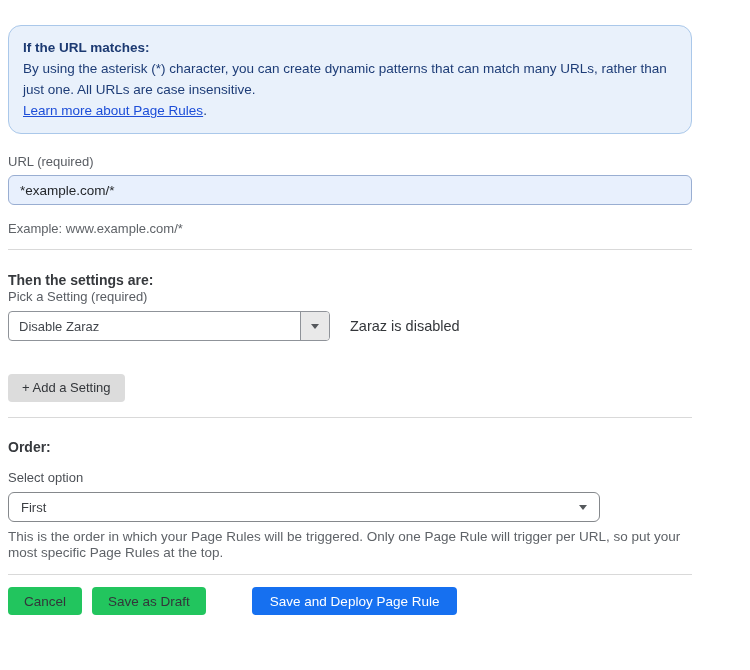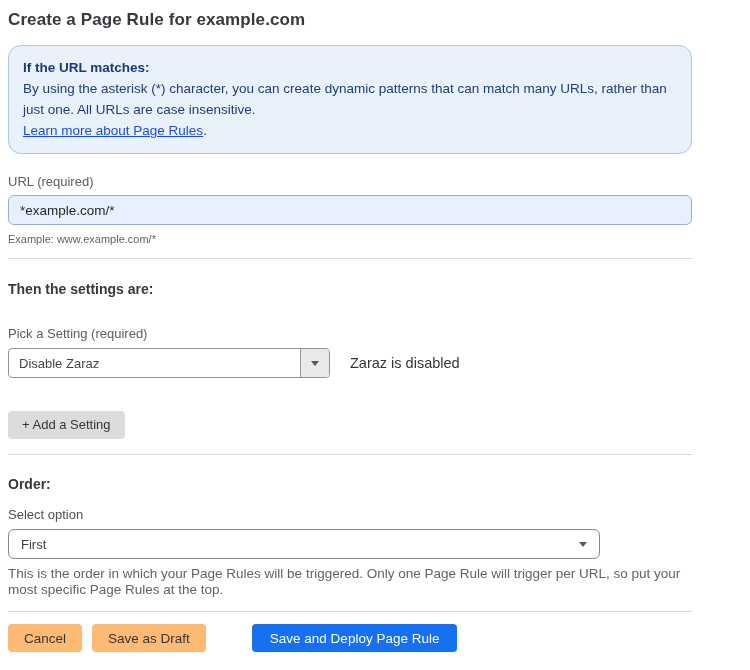--- a/index.html
+++ b/index.html
@@ -44,21 +44,21 @@
     margin-top: 6px;
     width: 684px; height: 30px;
     background: #e8f0fd;
     border: 1px solid #99aed2;
     border-radius: 6px;
     padding: 0 11px;
     font-family: "Liberation Sans", sans-serif;
     font-size: 13.5px; color: #24272b;
     outline: none;
   }
-  .hint-text { margin-top: 8px; font-size: 11px; color: #5f6368; }
+  .hint-text { margin-top: 16px; font-size: 13px; color: #5f6368; }
 
   .divider { margin-top: 13px; border: none; border-top: 1px solid #d9d9d9; width: 684px; height: 0; }
 
   .section-heading {
     margin-top: 21px;
     font-size: 14px; font-weight: bold; color: #36393d;
   }
 
   .setting-row { margin-top: 7px; display: flex; align-items: center; }
   .combo-select {
@@ -126,46 +126,45 @@
 
   .actions { margin-top: 12px; display: flex; align-items: center; }
   .btn {
     height: 28px;
     padding: 0 16px;
     border: none; border-radius: 4px;
     font-family: "Liberation Sans", sans-serif;
     font-size: 13.5px;
     cursor: pointer;
   }
-  .btn-gray { background: #fdba74; color: #33363a; margin-right: 10px; }
+  .btn-gray { background: #22c55e; color: #33363a; margin-right: 10px; }
   .btn-primary { background: #1670f0; color: #ffffff; padding: 0 18px; margin-left: 36px; }
 </style>
 </head>
 <body>
 
 <div class="container">
   <div class="content">
 
-    <h1 class="page-title">Create a Page Rule for example.com</h1>
 
     <div class="info-box">
       <div class="info-heading">If the URL matches:</div>
       <div class="info-body">By using the asterisk (*) character, you can create dynamic patterns that can match many URLs, rather than just one. All URLs are case insensitive.</div>
       <div class="info-link-line"><a class="info-link">Learn more about Page Rules</a><span class="info-link-suffix">.</span></div>
     </div>
 
     <div class="field-label">URL (required)</div>
     <input class="url-input" type="text" value="*example.com/*" style="">
     <div class="hint-text">Example: www.example.com/*</div>
 
     <hr class="divider">
 
     <div class="section-heading" style="margin-top:22px;">Then the settings are:</div>
 
-    <div class="field-label" style="margin-top:29px;">Pick a Setting (required)</div>
+    <div class="field-label" style="margin-top:1px;">Pick a Setting (required)</div>
 
     <div class="setting-row">
       <div class="combo-select">
         <div class="combo-value">Disable Zaraz</div>
         <div class="combo-arrow-box">
           <span class="tri-down"></span>
         </div>
       </div>
       <div class="setting-status">Zaraz is disabled</div>
     </div>

